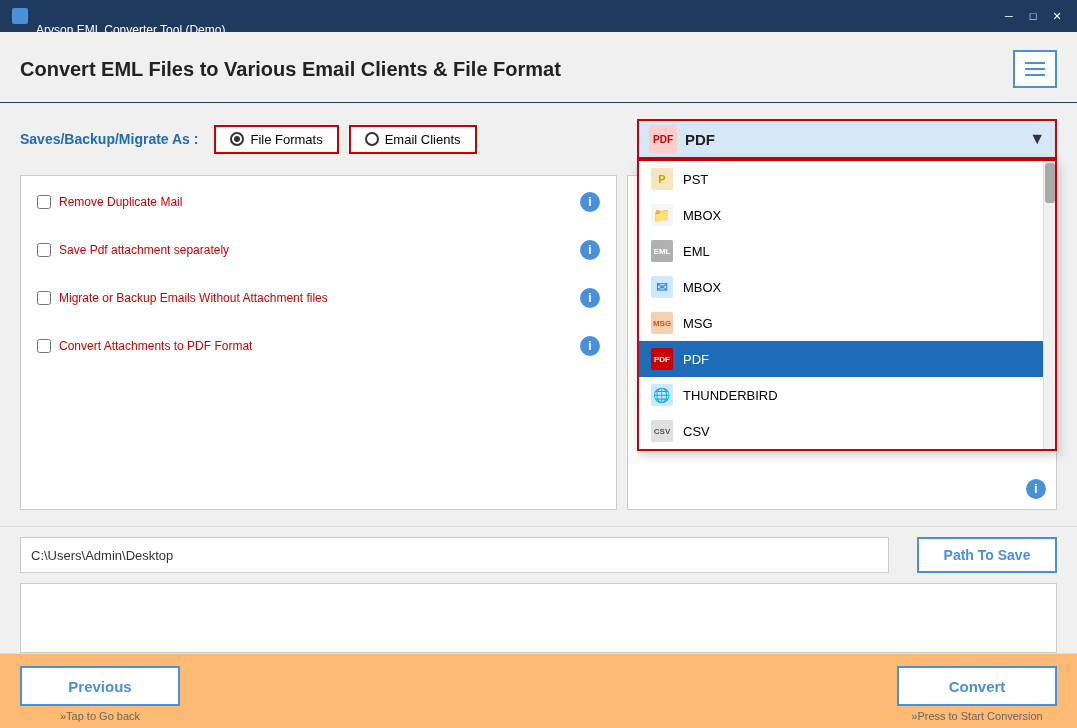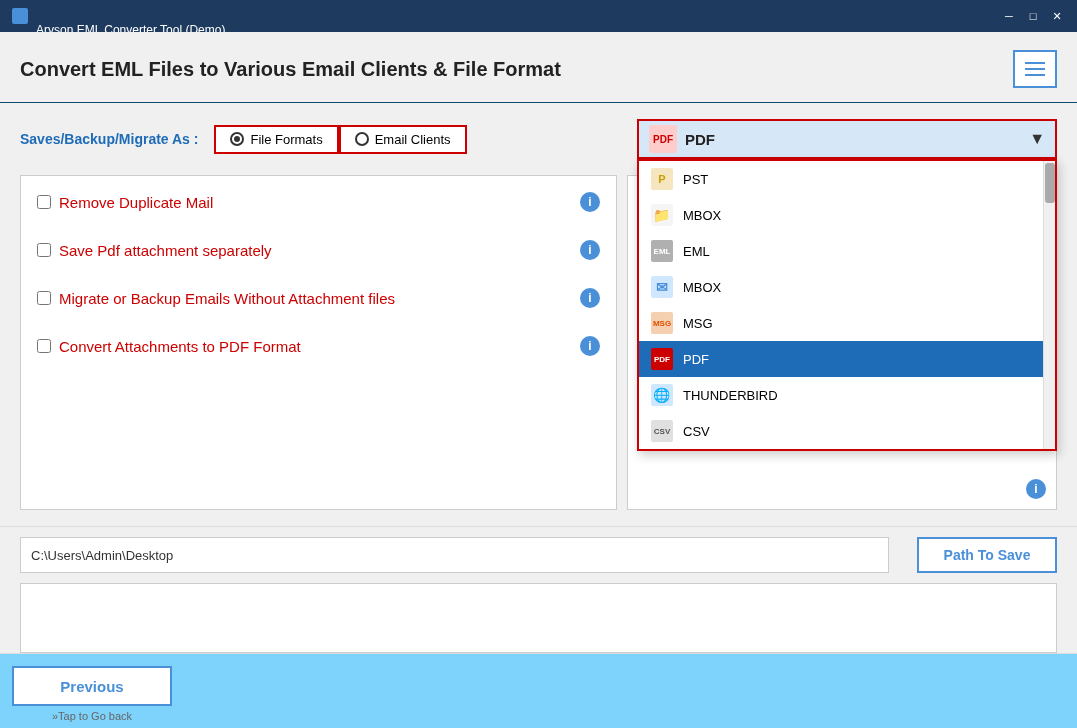--- a/index.html
+++ b/index.html
@@ -103,20 +103,21 @@
       gap: 16px;
       margin-bottom: 6px;
     }
     .saves-label {
       color: #1e6bb8;
       font-weight: 700;
       font-size: 14px;
     }
     .radio-btn-group {
       display: flex;
+      gap: 10px;
     }
     .radio-option {
       border: 2px solid #cc0000;
       padding: 5px 14px;
       display: flex;
       align-items: center;
       gap: 6px;
       cursor: pointer;
       background: white;
       font-size: 13px;
@@ -185,21 +186,21 @@
       gap: 8px;
       margin-bottom: 28px;
       cursor: pointer;
     }
     .checkbox-item input[type="checkbox"] {
       width: 14px;
       height: 14px;
     }
     .checkbox-label {
       color: #cc0000;
-      font-size: 15px;
+      font-size: 12px;
     }
     .info-icon {
       width: 20px;
       height: 20px;
       background: #4a90d9;
       border-radius: 50%;
       color: white;
       font-size: 12px;
       font-weight: bold;
       display: flex;
@@ -288,22 +289,22 @@
     }
     
     .preview-area {
       height: 70px;
       background: white;
       border: 1px solid #ccc;
       margin: 0 20px;
     }
     
     .footer {
-      background: #7dd3fc;
-      padding: 12px 20px 6px 12px;
+      background: #fdba74;
+      padding: 12px 20px 6px 20px;
       display: flex;
       justify-content: space-between;
       align-items: flex-end;
       border-top: 1px solid #ddd;
       gap: 21px;
     }
     .footer-left, .footer-right {
       display: flex;
       flex-direction: column;
       align-items: center;
@@ -472,15 +473,19 @@
     <button class="path-save-btn">Path To Save</button>
   </div>
 
   <div class="preview-area"></div>
 
   <div class="footer">
     <div class="footer-left">
       <button class="footer-btn">Previous</button>
       <span class="footer-hint">»Tap to Go back</span>
     </div>
+    <div class="footer-right">
+      <button class="footer-btn">Convert</button>
+      <span class="footer-hint">»Press to Start Conversion</span>
+    </div>
   </div>
 
 </div>
 
 </body></html>

